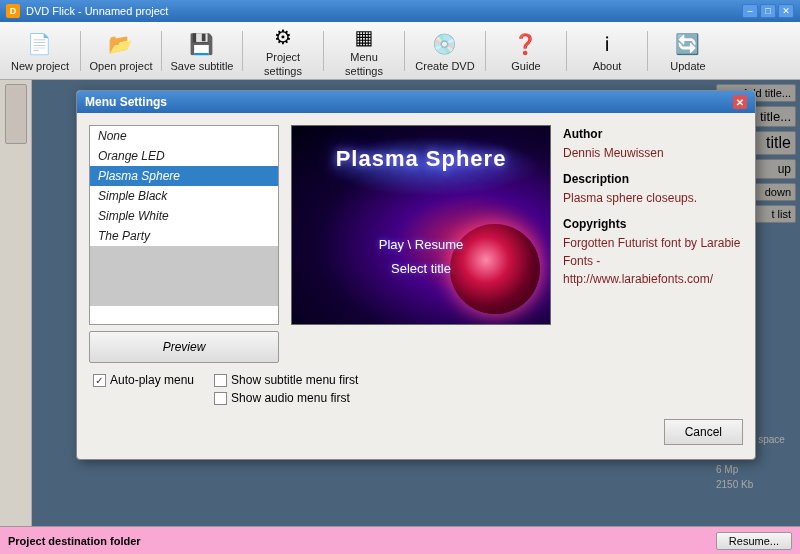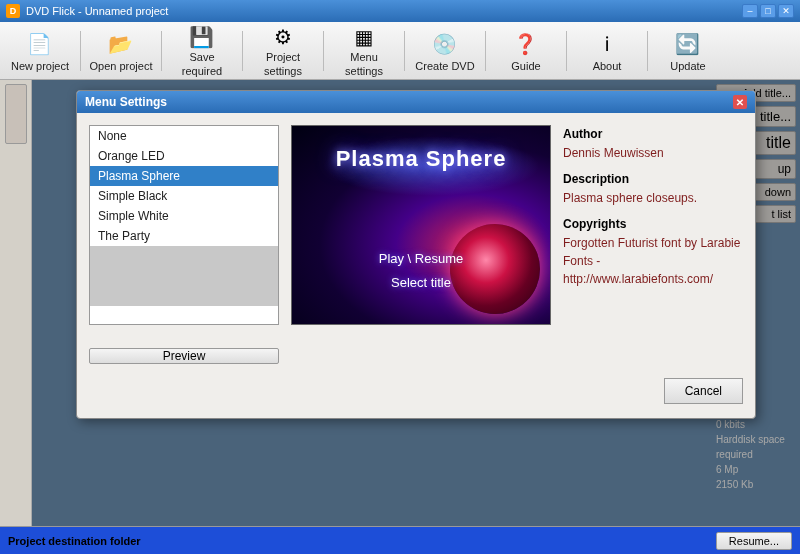--- a/index.html
+++ b/index.html
@@ -113,21 +113,21 @@
       background: #c8c0b8;
       border: 1px solid #999;
       border-radius: 2px;
       font-size: 9px;
       cursor: pointer;
     }
 
     
     .status-bar {
       height: 28px;
-      background: #1d4ed8;
+      background: #f9a8d4;
       border-top: 1px solid #999;
       display: flex;
       align-items: center;
       padding: 0 8px;
       gap: 16px;
       font-size: 11px;
     }
     .status-bar-label {
       font-weight: bold;
     }
@@ -189,21 +189,22 @@
     .dialog-top {
       display: flex;
       gap: 12px;
     }
 
     
     .menu-list-container {
       width: 190px;
       display: flex;
       flex-direction: column;
-      gap: 23px;
+      gap: 6px;
+      font-style: italic;
     }
     .menu-list {
       border: 1px solid #999;
       background: white;
       flex: 1;
       min-height: 200px;
     }
     .menu-list-item {
       padding: 3px 8px;
       cursor: pointer;
@@ -215,21 +216,21 @@
       color: white;
     }
     .menu-list-empty {
       height: 60px;
       background: #c8c8c8;
     }
     .preview-btn {
       border: 1px solid #999;
       background: linear-gradient(to bottom, #f5f5f5, #ddd);
       border-radius: 2px;
-      padding: 0;
+      padding: 8px;
       text-align: center;
       cursor: pointer;
       font-size: 12px;
     }
 
     
     .preview-image {
       width: 260px;
       height: 200px;
       background: #1a1a2e;
@@ -254,21 +255,21 @@
       left: 0; right: 0;
       text-align: center;
       color: white;
       font-size: 22px;
       font-weight: bold;
       text-shadow: 0 0 10px #8888ff, 0 0 20px #4444ff;
       letter-spacing: 1px;
     }
     .preview-menu-items {
       position: absolute;
-      bottom: 30px;
+      bottom: 44px;
       left: 0; right: 0;
       text-align: center;
       color: white;
       font-size: 13px;
       line-height: 1.8;
       text-shadow: 0 0 6px #6666ff;
     }
 
     
     .info-panel {
@@ -368,21 +369,21 @@
     <span class="toolbar-label">New project</span>
   </div>
   <div class="toolbar-sep"></div>
   <div class="toolbar-item">
     <div class="toolbar-icon">📂</div>
     <span class="toolbar-label">Open project</span>
   </div>
   <div class="toolbar-sep"></div>
   <div class="toolbar-item">
     <div class="toolbar-icon">💾</div>
-    <span class="toolbar-label">Save required</span>
+    <span class="toolbar-label">Save subtitle</span>
   </div>
   <div class="toolbar-sep"></div>
   <div class="toolbar-item">
     <div class="toolbar-icon">⚙</div>
     <span class="toolbar-label">Project settings</span>
   </div>
   <div class="toolbar-sep"></div>
   <div class="toolbar-item">
     <div class="toolbar-icon">▦</div>
     <span class="toolbar-label">Menu settings</span>
@@ -473,20 +474,36 @@
               <div class="info-field-label">Author</div>
               <div class="info-field-value">Dennis Meuwissen</div>
               <div class="info-field-label">Description</div>
               <div class="info-field-value">Plasma sphere closeups.</div>
               <div class="info-field-label">Copyrights</div>
               <div class="info-field-value">Forgotten Futurist font by Larabie Fonts - http://www.larabiefonts.com/</div>
             </div>
 
           </div>
 
+          <div class="checkbox-area">
+            <div class="checkbox-item">
+              <div class="checkbox-box checked"></div>
+              <span>Auto-play menu</span>
+            </div>
+            <div class="checkbox-group">
+              <div class="checkbox-item">
+                <div class="checkbox-box"></div>
+                <span>Show subtitle menu first</span>
+              </div>
+              <div class="checkbox-item">
+                <div class="checkbox-box"></div>
+                <span>Show audio menu first</span>
+              </div>
+            </div>
+          </div>
 
           <div class="dialog-footer">
             <button class="dialog-btn">Cancel</button>
           </div>
 
         </div>
       </div>
     </div>
   </div>
 </div>

